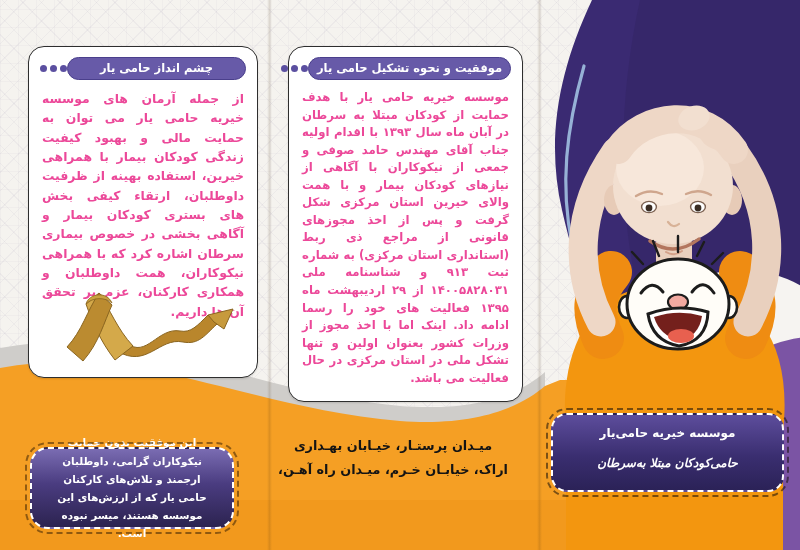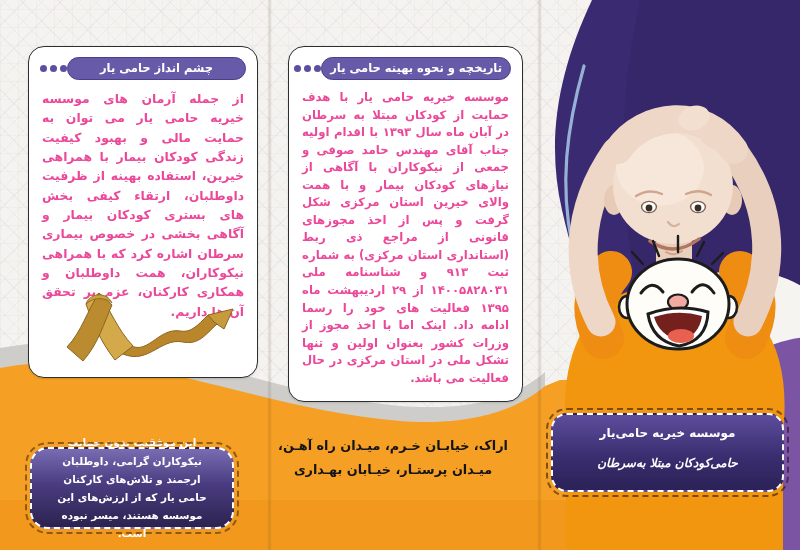--- a/index.html
+++ b/index.html
@@ -156,38 +156,38 @@
         <path d="M161,26 L186,20 L177,40 L167,33 Z" fill="#c79a3d" stroke="#8a6520" stroke-width="1"></path>
         <path d="M52,4 C63,20 70,40 86,57 L68,71 C53,52 45,32 39,15 Z" fill="#d4a94a" stroke="#8a6520" stroke-width="1"></path>
         <path d="M52,4 C40,22 35,42 20,58 L36,72 C52,54 57,33 65,16 Z" fill="#bb8b30" stroke="#8a6520" stroke-width="1"></path>
         <path d="M39,15 C42,4 60,2 65,14 C58,8 46,8 39,15 Z" fill="#caa23f" stroke="#8a6520" stroke-width="0.8"></path>
       </svg>
     </div>
   </div>
 
   <div class="card mid">
     <div class="card-header">
-      <div class="pill">تاریخچه و نحوه بهینه حامی یار</div>
+      <div class="pill">موفقیت و نحوه تشکیل حامی یار</div>
       <div class="dots">
           <i></i>
           <i></i>
           <i></i>
         </div>
     </div>
     <div class="card-body">موسسه خیریه حامی یار با هدف حمایت از کودکان مبتلا به سرطان در آبان ماه سال ۱۳۹۳ با اقدام اولیه جناب آقای مهندس حامد صوفی و جمعی از نیکوکاران با آگاهی از نیازهای کودکان بیمار و با همت والای خیرین استان مرکزی شکل گرفت و پس از اخذ مجوزهای قانونی از مراجع ذی ربط (استانداری استان مرکزی) به شماره ثبت ۹۱۳ و شناسنامه ملی ۱۴۰۰۵۸۲۸۰۳۱ از ۲۹ اردیبهشت ماه ۱۳۹۵ فعالیت های خود را رسما ادامه داد. اینک اما با اخذ مجوز از وزرات کشور بعنوان اولین و تنها تشکل ملی در استان مرکزی در حال فعالیت می باشد.</div>
   </div>
 
   <div class="note-box">
     <span>این موفقیت بدون حمایت نیکوکاران گرامی، داوطلبان ارجمند و تلاش‌های کارکنان حامی یار که از ارزش‌های این موسسه هستند، میسر نبوده است.</span>
   </div>
 
   <div class="contact">
     <div class="addr">
+      <div>میـدان پرستـار، خیـابان بهـداری</div>
       <div>اراک، خیابـان خـرم، میـدان راه آهـن،</div>
-      <div>میـدان پرستـار، خیـابان بهـداری</div>
     </div>
   </div>
 
   <div class="title-box">
     <div class="t1">موسسه خیریه حامی‌یار</div>
     <div class="t2">حامی‌کودکان مبتلا به‌سرطان</div>
   </div>
 
   <div class="fold f1"></div>
   <div class="fold f2"></div>

